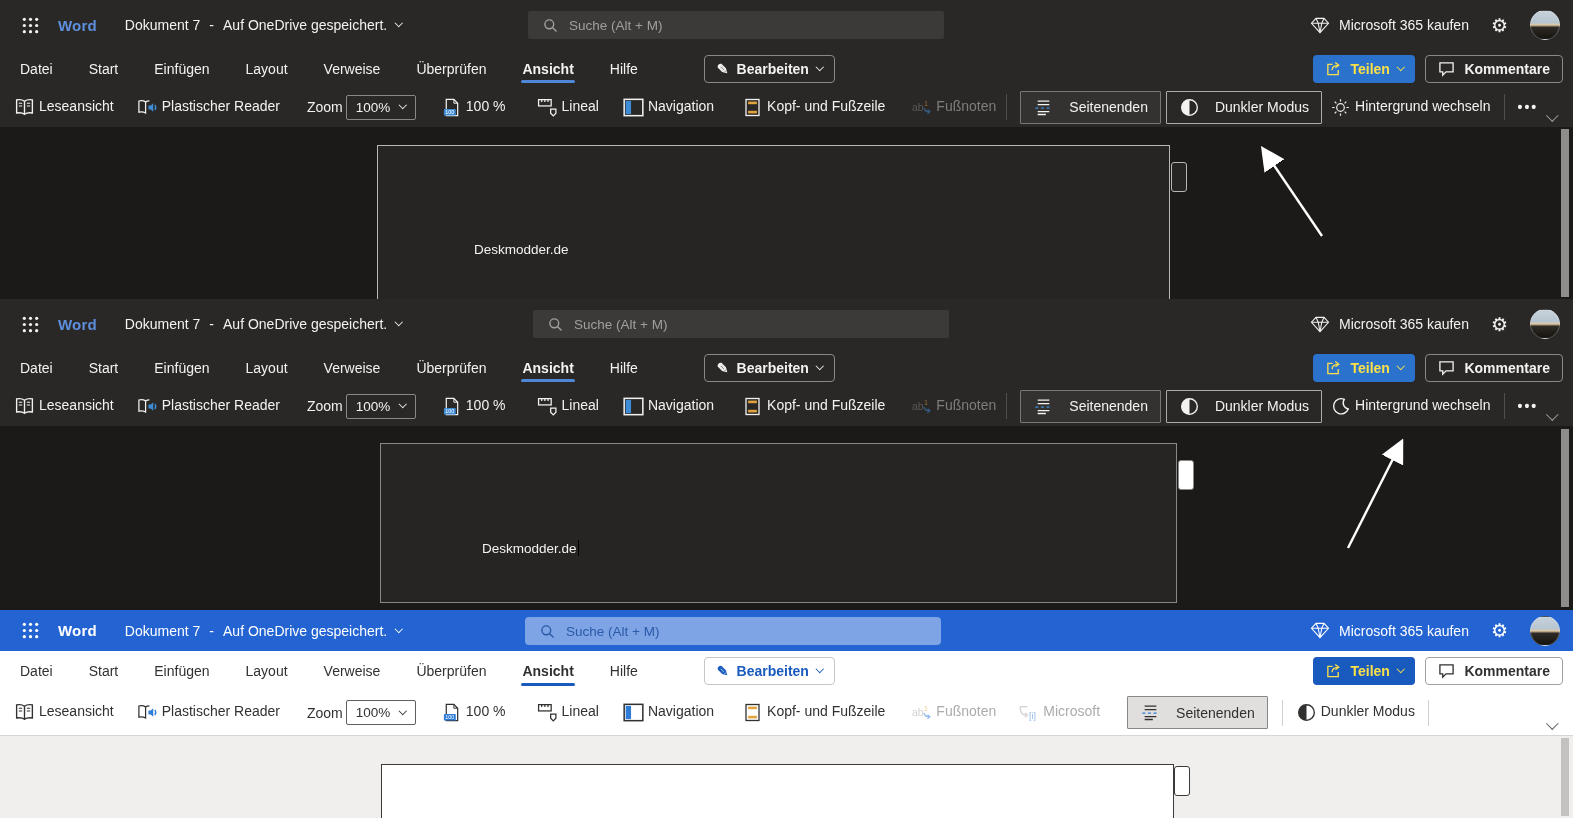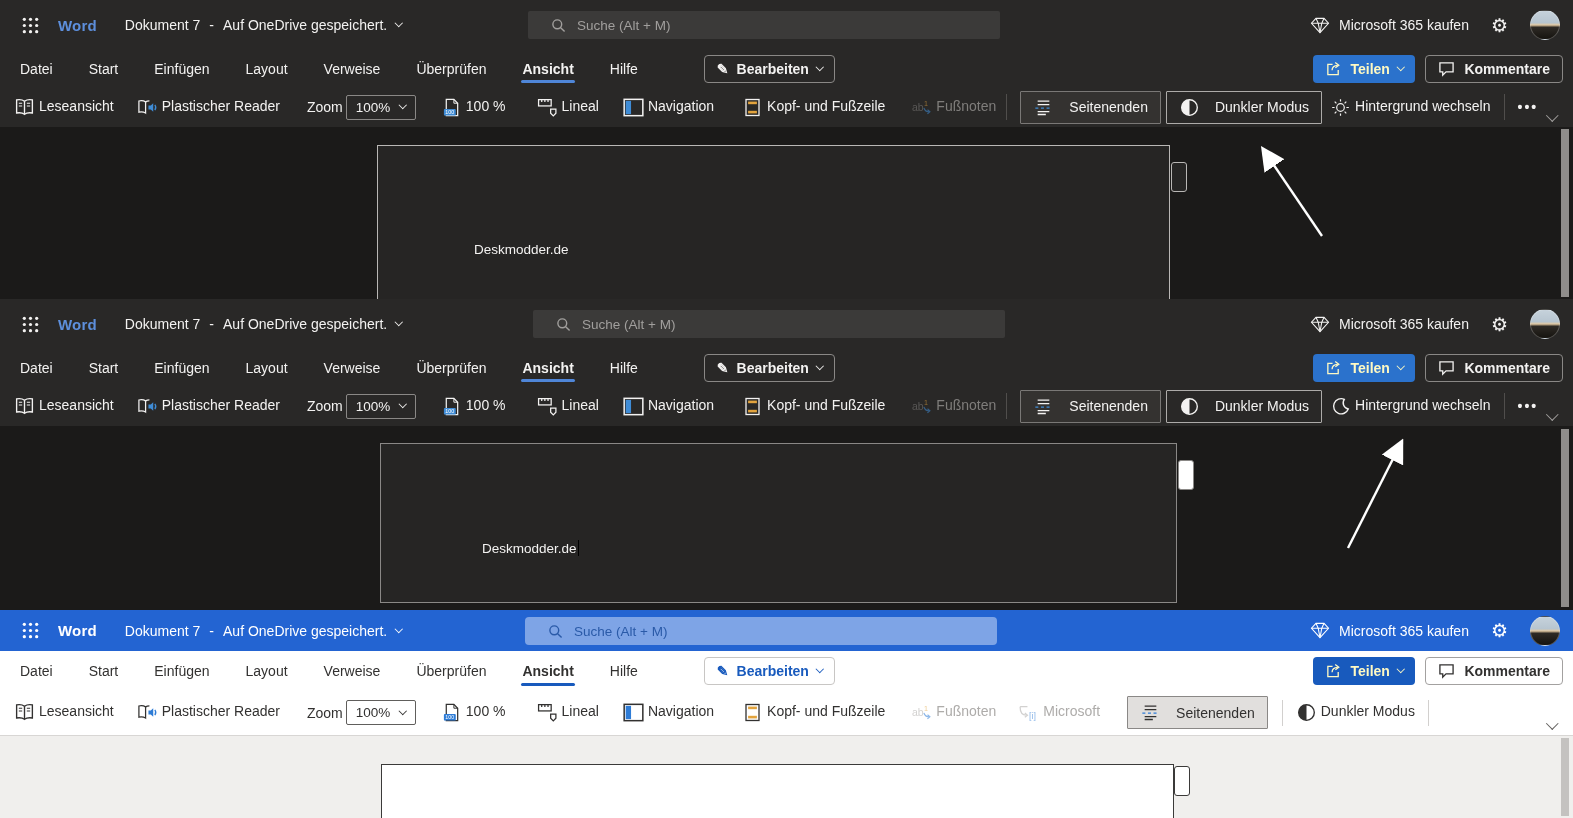--- a/index.html
+++ b/index.html
@@ -19,41 +19,41 @@
     --accent:#185abd;--btnborder:#a3a1a0;--divider:#d2d0ce;--sharebg:#185abd;
     --boxborder:#8a8886;--boxactive:#605e5c;--pressedbg:#e1dfdd;
     --iconblue:#2e7cd6;--iconorange:#e2a33d;--pagebg:#ffffff;--pagefg:#1b1a19;--pageborder:#3b3a39;--sb:#c4c2c0}
 
   
   .hdr{height:50px;background:var(--hdrbg);color:var(--hdrfg);display:flex;align-items:center;position:relative;padding-left:10px}
   .t-blue .hdr{height:41px}
   .waffle{width:40px;height:100%;display:flex;align-items:center;justify-content:center;color:var(--hdrfg)}
   .brand{font-weight:bold;font-size:15px;color:var(--brand);margin:0 28px 0 8px;letter-spacing:.2px}
   .doctitle{display:flex;align-items:center;gap:9px;font-size:14px;white-space:nowrap}
-  .search{position:absolute;left:528px;top:11px;width:472px;height:28px;background:var(--searchbg);color:var(--searchfg);
-    display:flex;align-items:center;gap:11px;padding-left:23px;border-radius:2px;font-size:13.5px}
+  .search{position:absolute;left:528px;top:11px;width:416px;height:28px;background:var(--searchbg);color:var(--searchfg);
+    display:flex;align-items:center;gap:11px;padding-left:15px;border-radius:2px;font-size:13.5px}
   .t-blue .search{top:7px;border-radius:4px}
   .hdr-right{margin-left:auto;display:flex;align-items:center;gap:22px;padding-right:13px}
   .buy{display:flex;align-items:center;gap:9px;white-space:nowrap}
   .gear{font-size:19px;line-height:1}
   .avatar{width:30px;height:30px;border-radius:50%;flex:none;border:1px solid rgba(255,255,255,.25);
     background:linear-gradient(180deg,#c6d2db 0%,#b7c5d0 42%,#e3c9a2 50%,#2e2a25 58%,#15130f 100%)}
 
   
   .menu{height:37px;background:var(--panel);display:flex;align-items:center;padding-left:20px;position:relative}
   .t-blue .menu{height:39px}
   .mi{margin-right:36px;position:relative;height:100%;display:flex;align-items:center;white-space:nowrap}
   .mi.active{font-weight:bold}
   .mi.active::after{content:"";position:absolute;left:-1px;right:-1px;bottom:4px;height:3px;background:var(--accent);border-radius:2px}
   .editbtn{display:inline-flex;align-items:center;gap:8px;border:1px solid var(--btnborder);background:transparent;color:var(--fg);
     height:28px;padding:0 12px;border-radius:4px;font-weight:bold;font-size:14px;margin-left:30px;font-family:inherit}
   .t-blue .editbtn{color:var(--accent);border-color:#c8c6c4}
   .pencil{font-size:14px;line-height:1}
   .menu-right{margin-left:auto;display:flex;align-items:center;gap:10px;padding-right:10px}
-  .sharebtn{display:inline-flex;align-items:center;gap:8px;background:var(--sharebg);color:#fef9c3;border:none;height:28px;
+  .sharebtn{display:inline-flex;align-items:center;gap:8px;background:var(--sharebg);color:#fde047;border:none;height:28px;
     padding:0 12px;border-radius:4px;font-weight:bold;font-size:14px;font-family:inherit}
   .commentbtn{display:inline-flex;align-items:center;gap:9px;border:1px solid var(--btnborder);background:transparent;color:var(--fg);
     height:28px;padding:0 12px;border-radius:4px;font-weight:bold;font-size:14px;font-family:inherit}
 
   
   .ribbon{height:40px;background:var(--panel);display:flex;align-items:center;padding-left:14px;position:relative;white-space:nowrap}
   .t-blue .ribbon{height:46px;border-bottom:1px solid #d8d6d4}
   .rb{display:inline-flex;align-items:flex-start;gap:4px;margin-right:25px}
   .rb svg,.zdd svg{flex:none}
   .rlabel{margin-right:3px}

